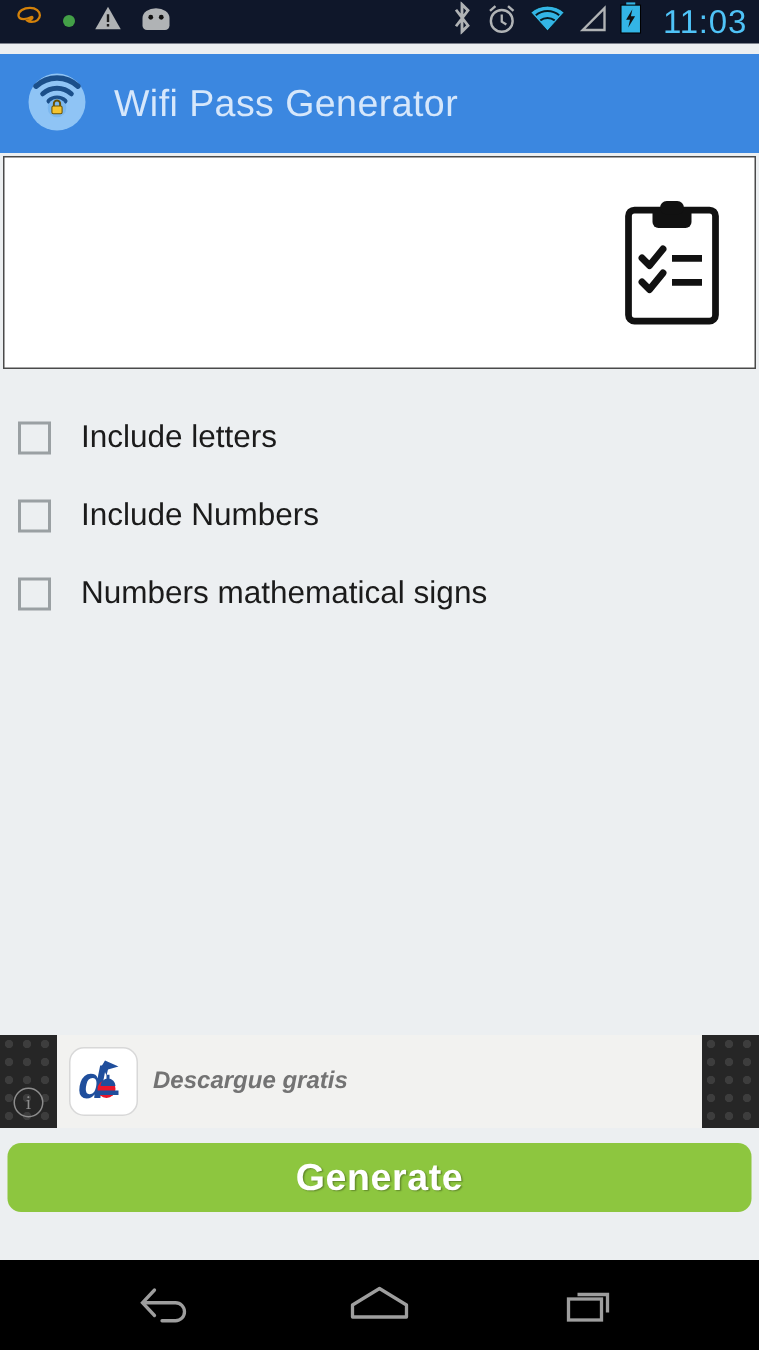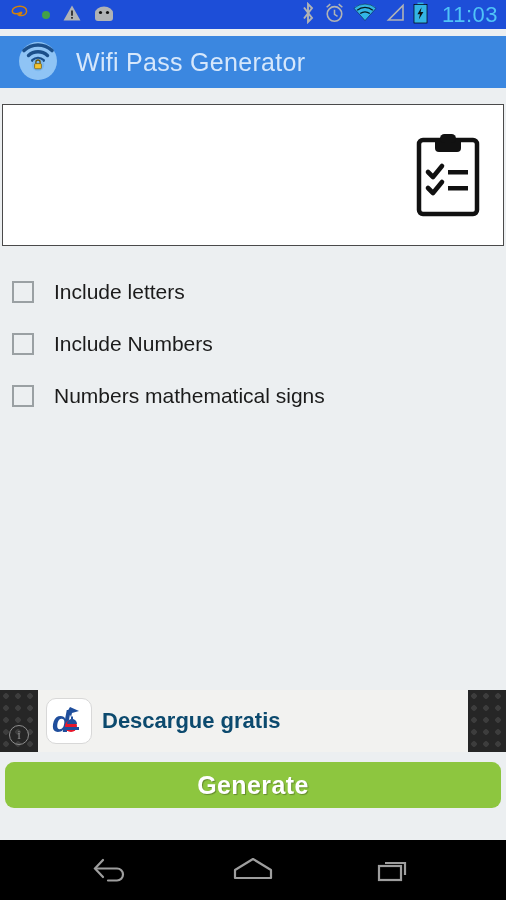--- a/index.html
+++ b/index.html
@@ -7,34 +7,34 @@
   body{
     font-family:"Liberation Sans", sans-serif;
     background:#eceff1;
     width:506px; height:900px;
     position:relative; overflow:hidden;
   }
 
   
   .statusbar{
     position:absolute; left:0; top:0; width:506px; height:29px;
-    background:#1d4ed8; display:flex; align-items:center;
+    background:#0f172a; display:flex; align-items:center;
     padding:0 8px 0 10px;
   }
   .sb-left{ display:flex; align-items:center; gap:11px; }
   .sb-right{ margin-left:auto; display:flex; align-items:center; gap:8px; }
   .sb-clock{
     color:#4fc3f7; font-size:22px; letter-spacing:.5px;
     margin-left:6px; font-family:"Liberation Sans", sans-serif;
   }
   .icn{ display:block; }
 
   
   .appbar{
-    position:absolute; left:0; top:36px; width:506px; height:52px;
+    position:absolute; left:0; top:36px; width:506px; height:66px;
     background:#3b87e0; display:flex; align-items:center; padding-left:14px;
   }
   .appbar-title{
     color:#d6e7fb; font-size:25px; font-weight:300; margin-left:14px;
     letter-spacing:.3px;
   }
 
   
   .result-card{
     position:absolute; left:2px; top:104px; width:502px; height:142px;
@@ -81,21 +81,21 @@
     flex:1 1 auto; height:62px; display:flex; align-items:center;
     padding-left:8px; gap:10px;
   }
   .ad-logo{
     width:46px; height:46px; border-radius:10px; background:#ffffff;
     border:1px solid #d8d8d8; position:relative; flex:0 0 auto;
     display:flex; align-items:center; justify-content:center;
   }
   .ad-text{ line-height:1.05; }
   .ad-line1{
-    font-size:22px; font-weight:bold; color:#0c4a6e;
+    font-size:16px; font-weight:bold; font-style:italic; color:#737373;
   }
   .ad-line2{
     font-size:22px; color:#1f4e9c; font-style:italic; white-space:nowrap;
   }
   .ad-l2-light{ font-weight:400; }
   .ad-l2-bold{ font-weight:bold; }
   .ad-com{ color:#e8162a; font-weight:bold; font-style:italic; }
 
   
   .generate{

